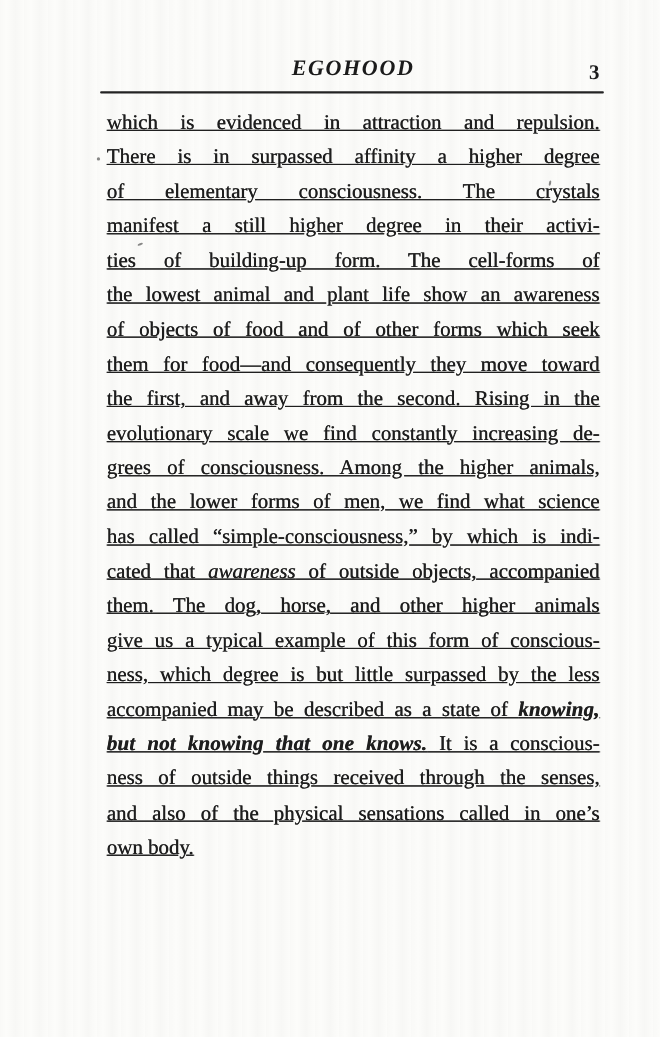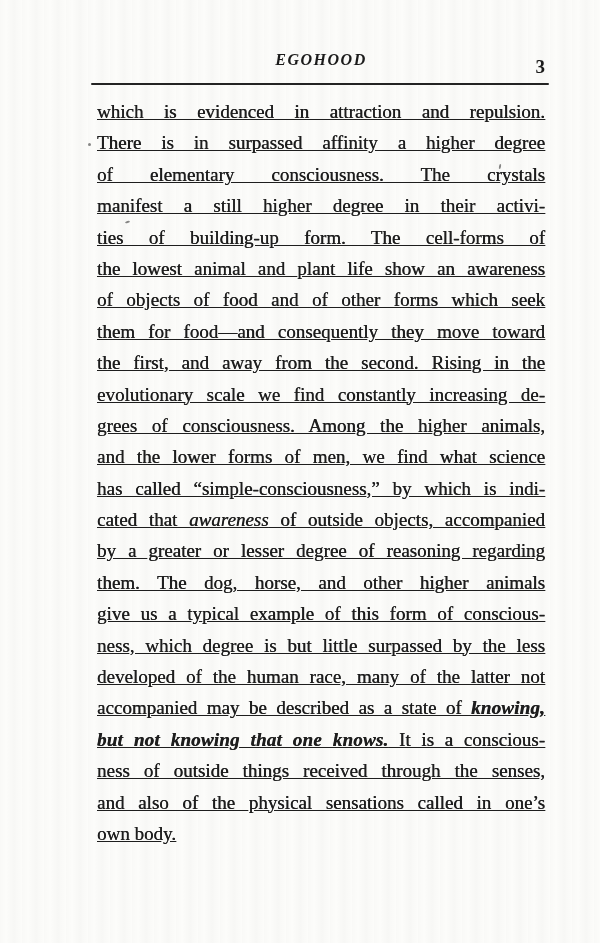--- a/index.html
+++ b/index.html
@@ -28,21 +28,21 @@
     pointer-events: none;
   }
   .running-head {
     position: absolute;
     top: 51px;
     left: 97px;
     width: 448px;
     text-align: center;
     font-style: italic;
     font-weight: 700;
-    font-size: 16px;
+    font-size: 20px;
     letter-spacing: 1.5px;
     color: #1b1b1b;
   }
   .page-number {
     position: absolute;
     top: 56px;
     right: 55px;
     font-weight: 700;
     font-size: 19px;
     color: #1b1b1b;
@@ -106,25 +106,23 @@
       <div class="tline"><span>ties of building-up form. The cell-forms of</span></div>
       <div class="tline"><span>the lowest animal and plant life show an awareness</span></div>
       <div class="tline"><span>of objects of food and of other forms which seek</span></div>
       <div class="tline"><span>them for food—and consequently they move toward</span></div>
       <div class="tline"><span>the first, and away from the second. Rising in the</span></div>
       <div class="tline"><span>evolutionary scale we find constantly increasing de-</span></div>
       <div class="tline"><span>grees of consciousness. Among the higher animals,</span></div>
       <div class="tline"><span>and the lower forms of men, we find what science</span></div>
       <div class="tline"><span>has called “simple-consciousness,” by which is indi-</span></div>
       <div class="tline"><span>cated that </span><span class="it">awareness</span><span> of outside objects, accompanied</span></div>
-      <div class="tline"><span>by a greater or lesser degree of reasoning regarding</span></div>
       <div class="tline"><span>them. The dog, horse, and other higher animals</span></div>
       <div class="tline"><span>give us a typical example of this form of conscious-</span></div>
       <div class="tline"><span>ness, which degree is but little surpassed by the less</span></div>
-      <div class="tline"><span>developed of the human race, many of the latter not</span></div>
       <div class="tline"><span>accompanied may be described as a state of </span><span class="bit">knowing,</span></div>
       <div class="tline"><span class="bit">but not knowing that one knows.</span><span> It is a conscious-</span></div>
       <div class="tline"><span>ness of outside things received through the senses,</span></div>
       <div class="tline"><span>and also of the physical sensations called in one’s</span></div>
       <div class="tline align-left"><span>own body.</span></div>
     </div>
   <div class="speck speck-1"></div>
   <div class="speck speck-2"></div>
   <div class="speck speck-3"></div>
 </div>

